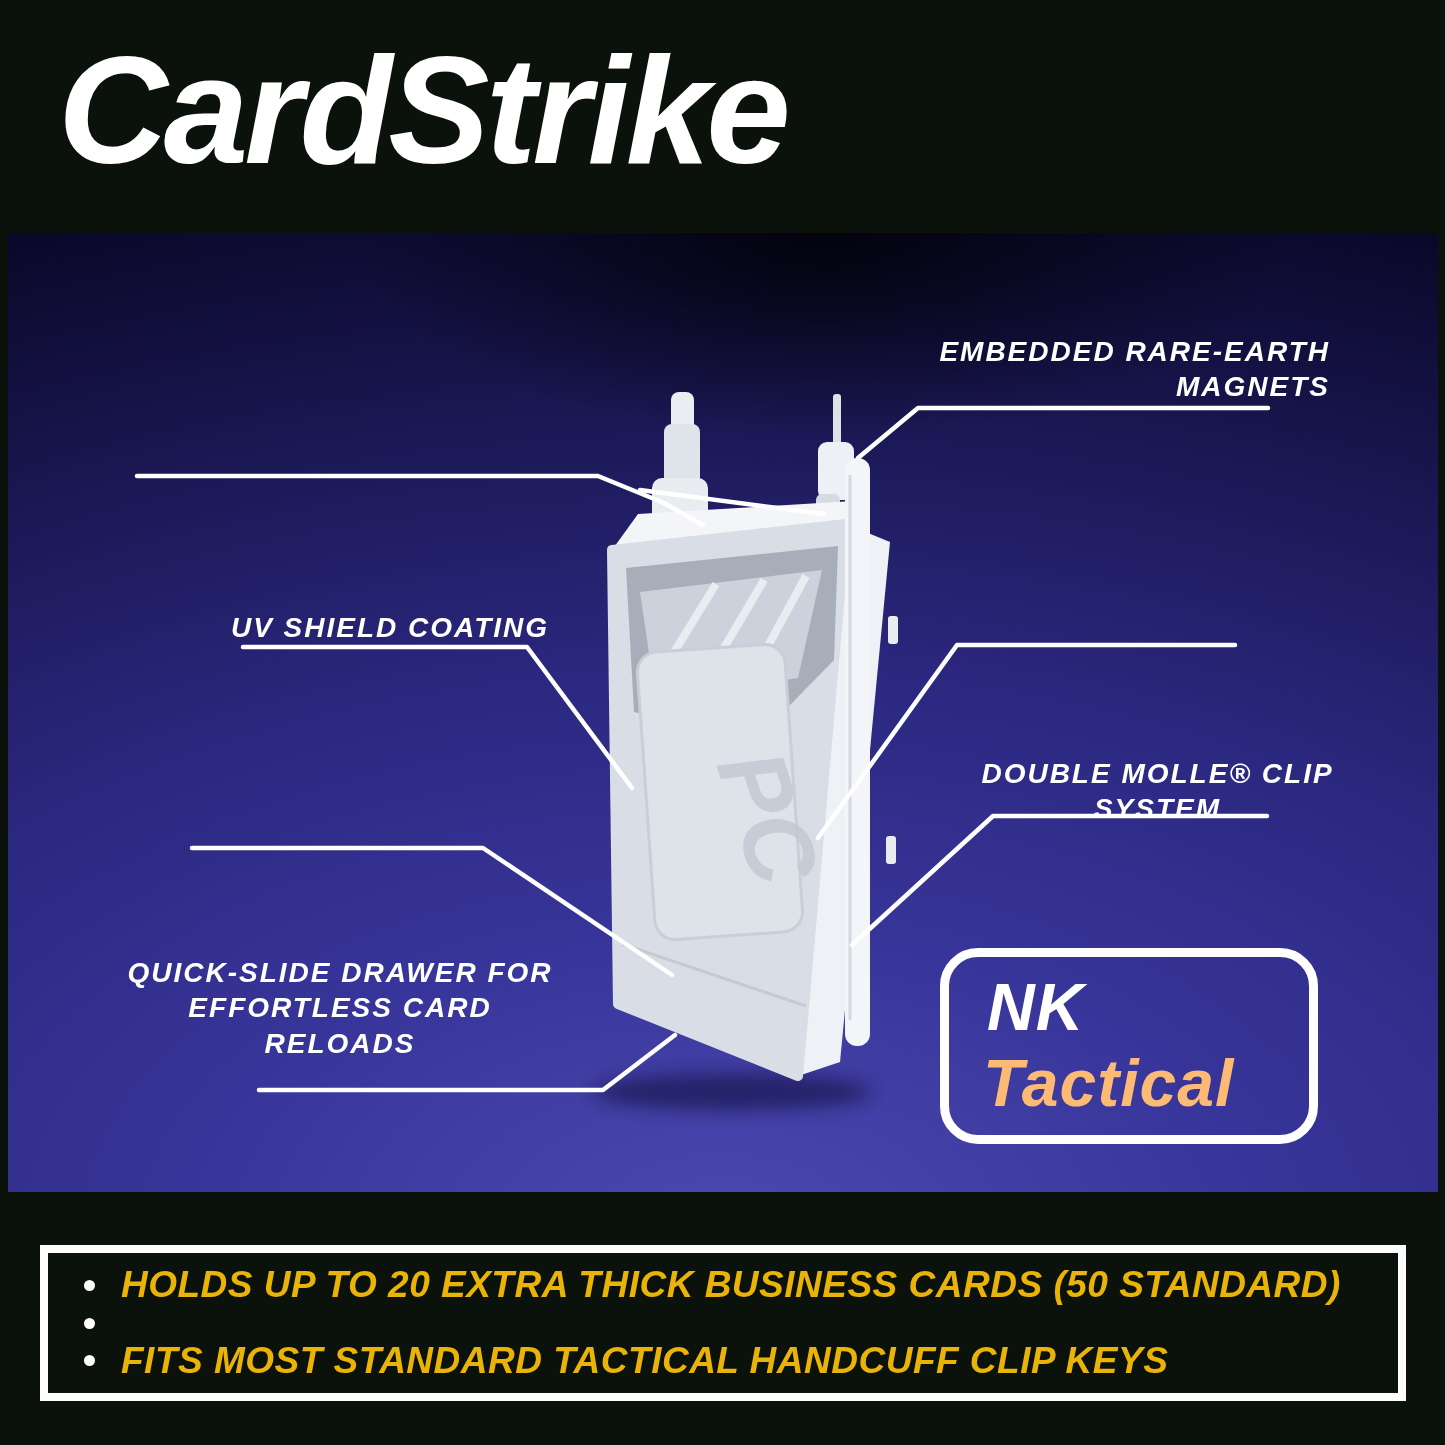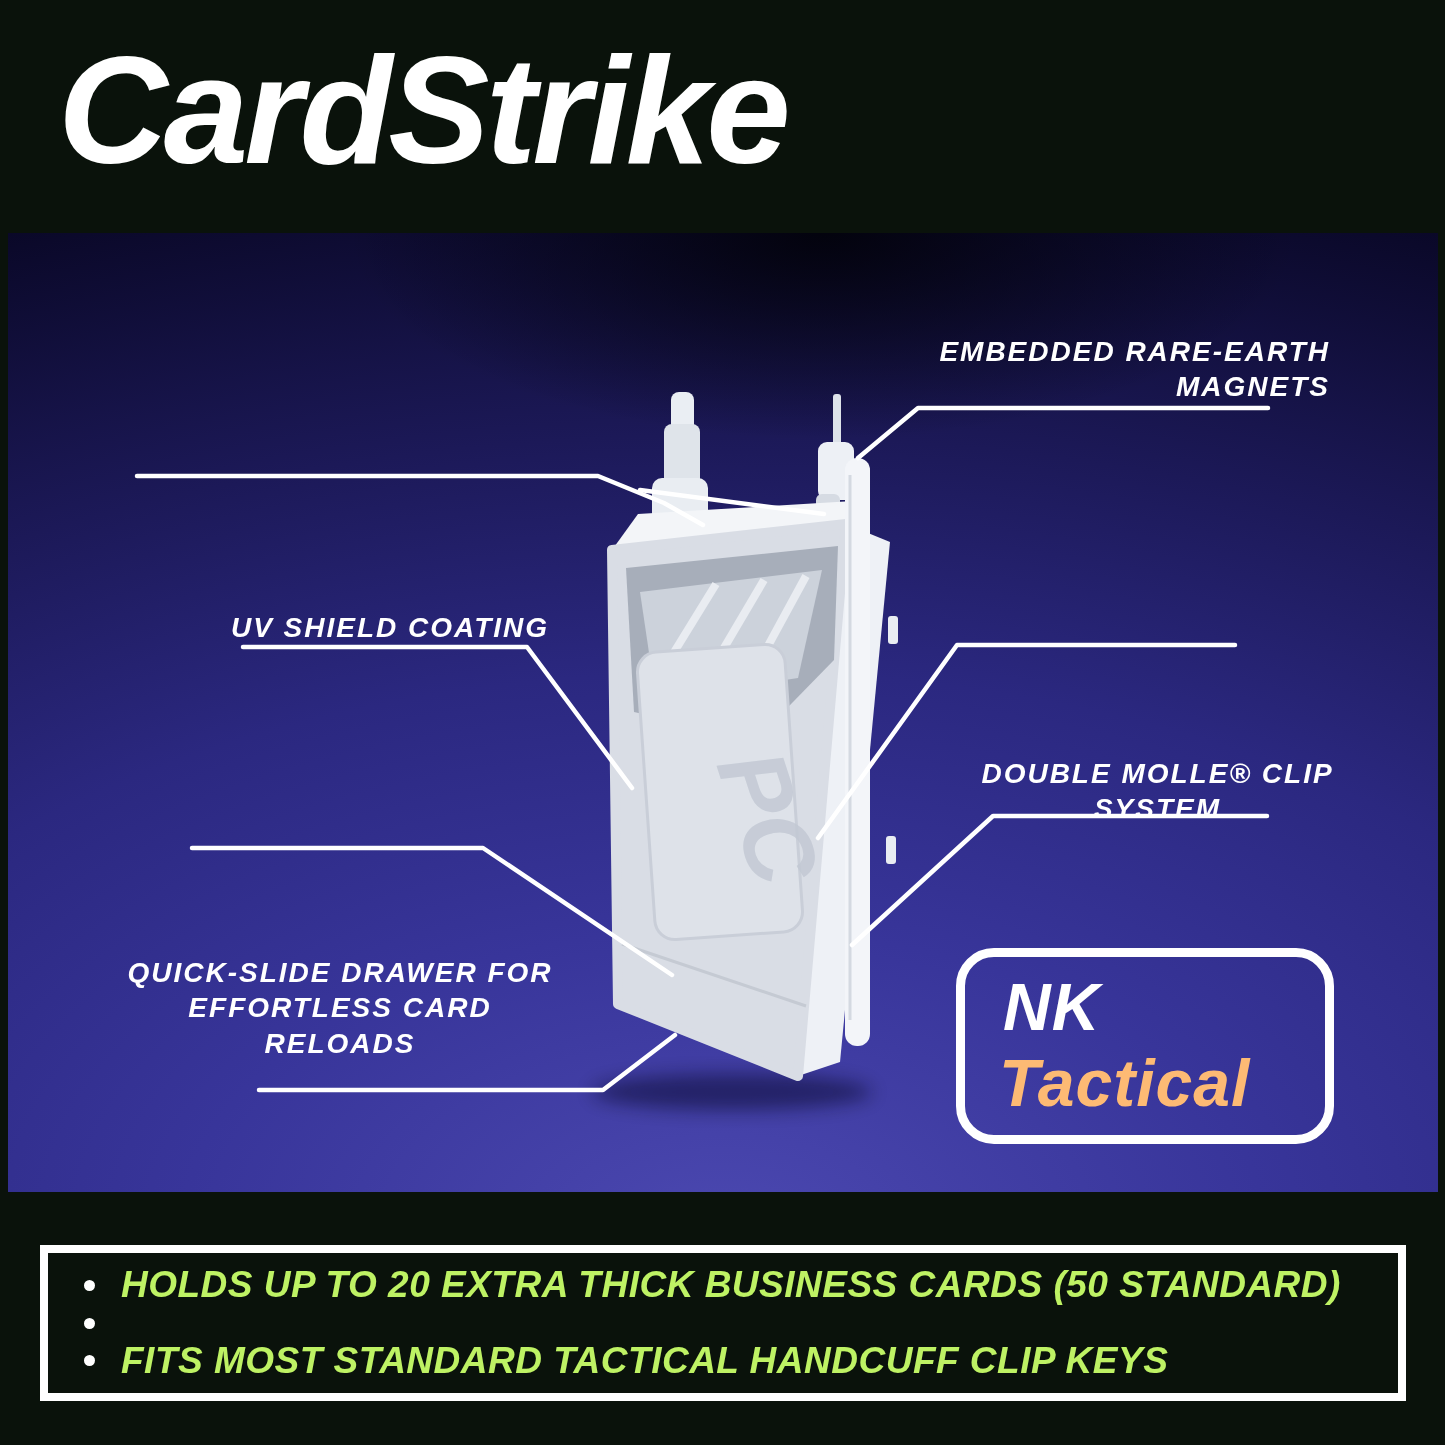--- a/index.html
+++ b/index.html
@@ -20,40 +20,40 @@
       radial-gradient(46% 30% at 57% 0%, rgba(2,2,10,0.92) 0%, rgba(2,2,10,0) 72%),
       radial-gradient(135% 112% at 50% 104%, #4b48b0 0%, #38359a 28%, #2b2880 52%, #1c1958 74%, #0a0828 100%);
   }
   .overlay { position:absolute; left:0; top:0; width:1445px; height:1445px; }
   .callout {
     position:absolute; color:#ffffff; font-weight:bold; text-align:center;
     white-space:pre-line; letter-spacing:2px; font-size:28px; line-height:1.26;
   }
   .logo-box {
     position:absolute; left:940px; top:948px; width:378px; height:196px;
-    border:9px solid #ffffff; border-radius:38px; box-sizing:border-box;margin-left:16px;
+    border:9px solid #ffffff; border-radius:38px; box-sizing:border-box;
   }
   .logo-nk {
     position:absolute; left:38px; top:12px;
     font-size:66px; font-weight:bold; color:#ffffff; letter-spacing:1px;
   }
   .logo-tactical {
     position:absolute; left:34px; bottom:14px;
     font-size:66px; font-weight:bold; color:#fdba74; letter-spacing:1px;
   }
   .footer-box {
     position:absolute; left:40px; top:1245px; width:1366px; height:156px;
     border:8px solid #ffffff; box-sizing:border-box; background:#0a120b;
     display:flex; flex-direction:column; justify-content:space-evenly;
     padding-left:36px;
   }
   .bullet-row { display:flex; align-items:center; gap:26px; }
   .bullet-dot { width:11px; height:11px; border-radius:50%; background:#ffffff; flex:none; }
   .bullet-text {
-    color:#bef264; font-weight:bold; font-size:37px; white-space:nowrap;
+    color:#eab308; font-weight:bold; font-size:37px; white-space:nowrap;
     letter-spacing:0.5px;
   }
 </style>
 </head>
 <body>
 
 <div class="page">
 
   <div class="title">CardStrike</div>
 

